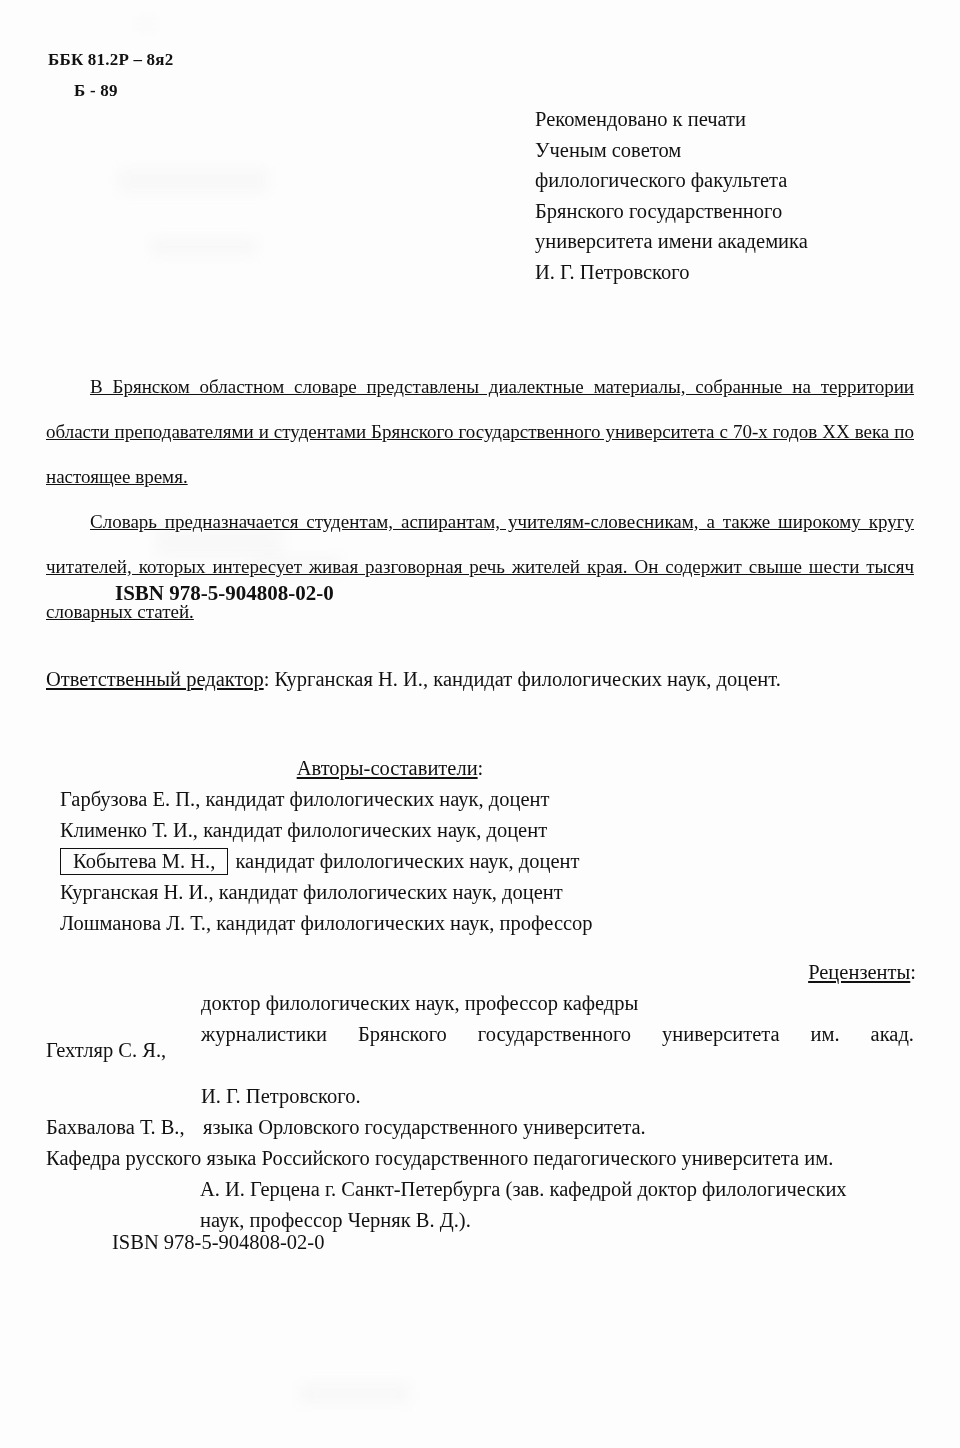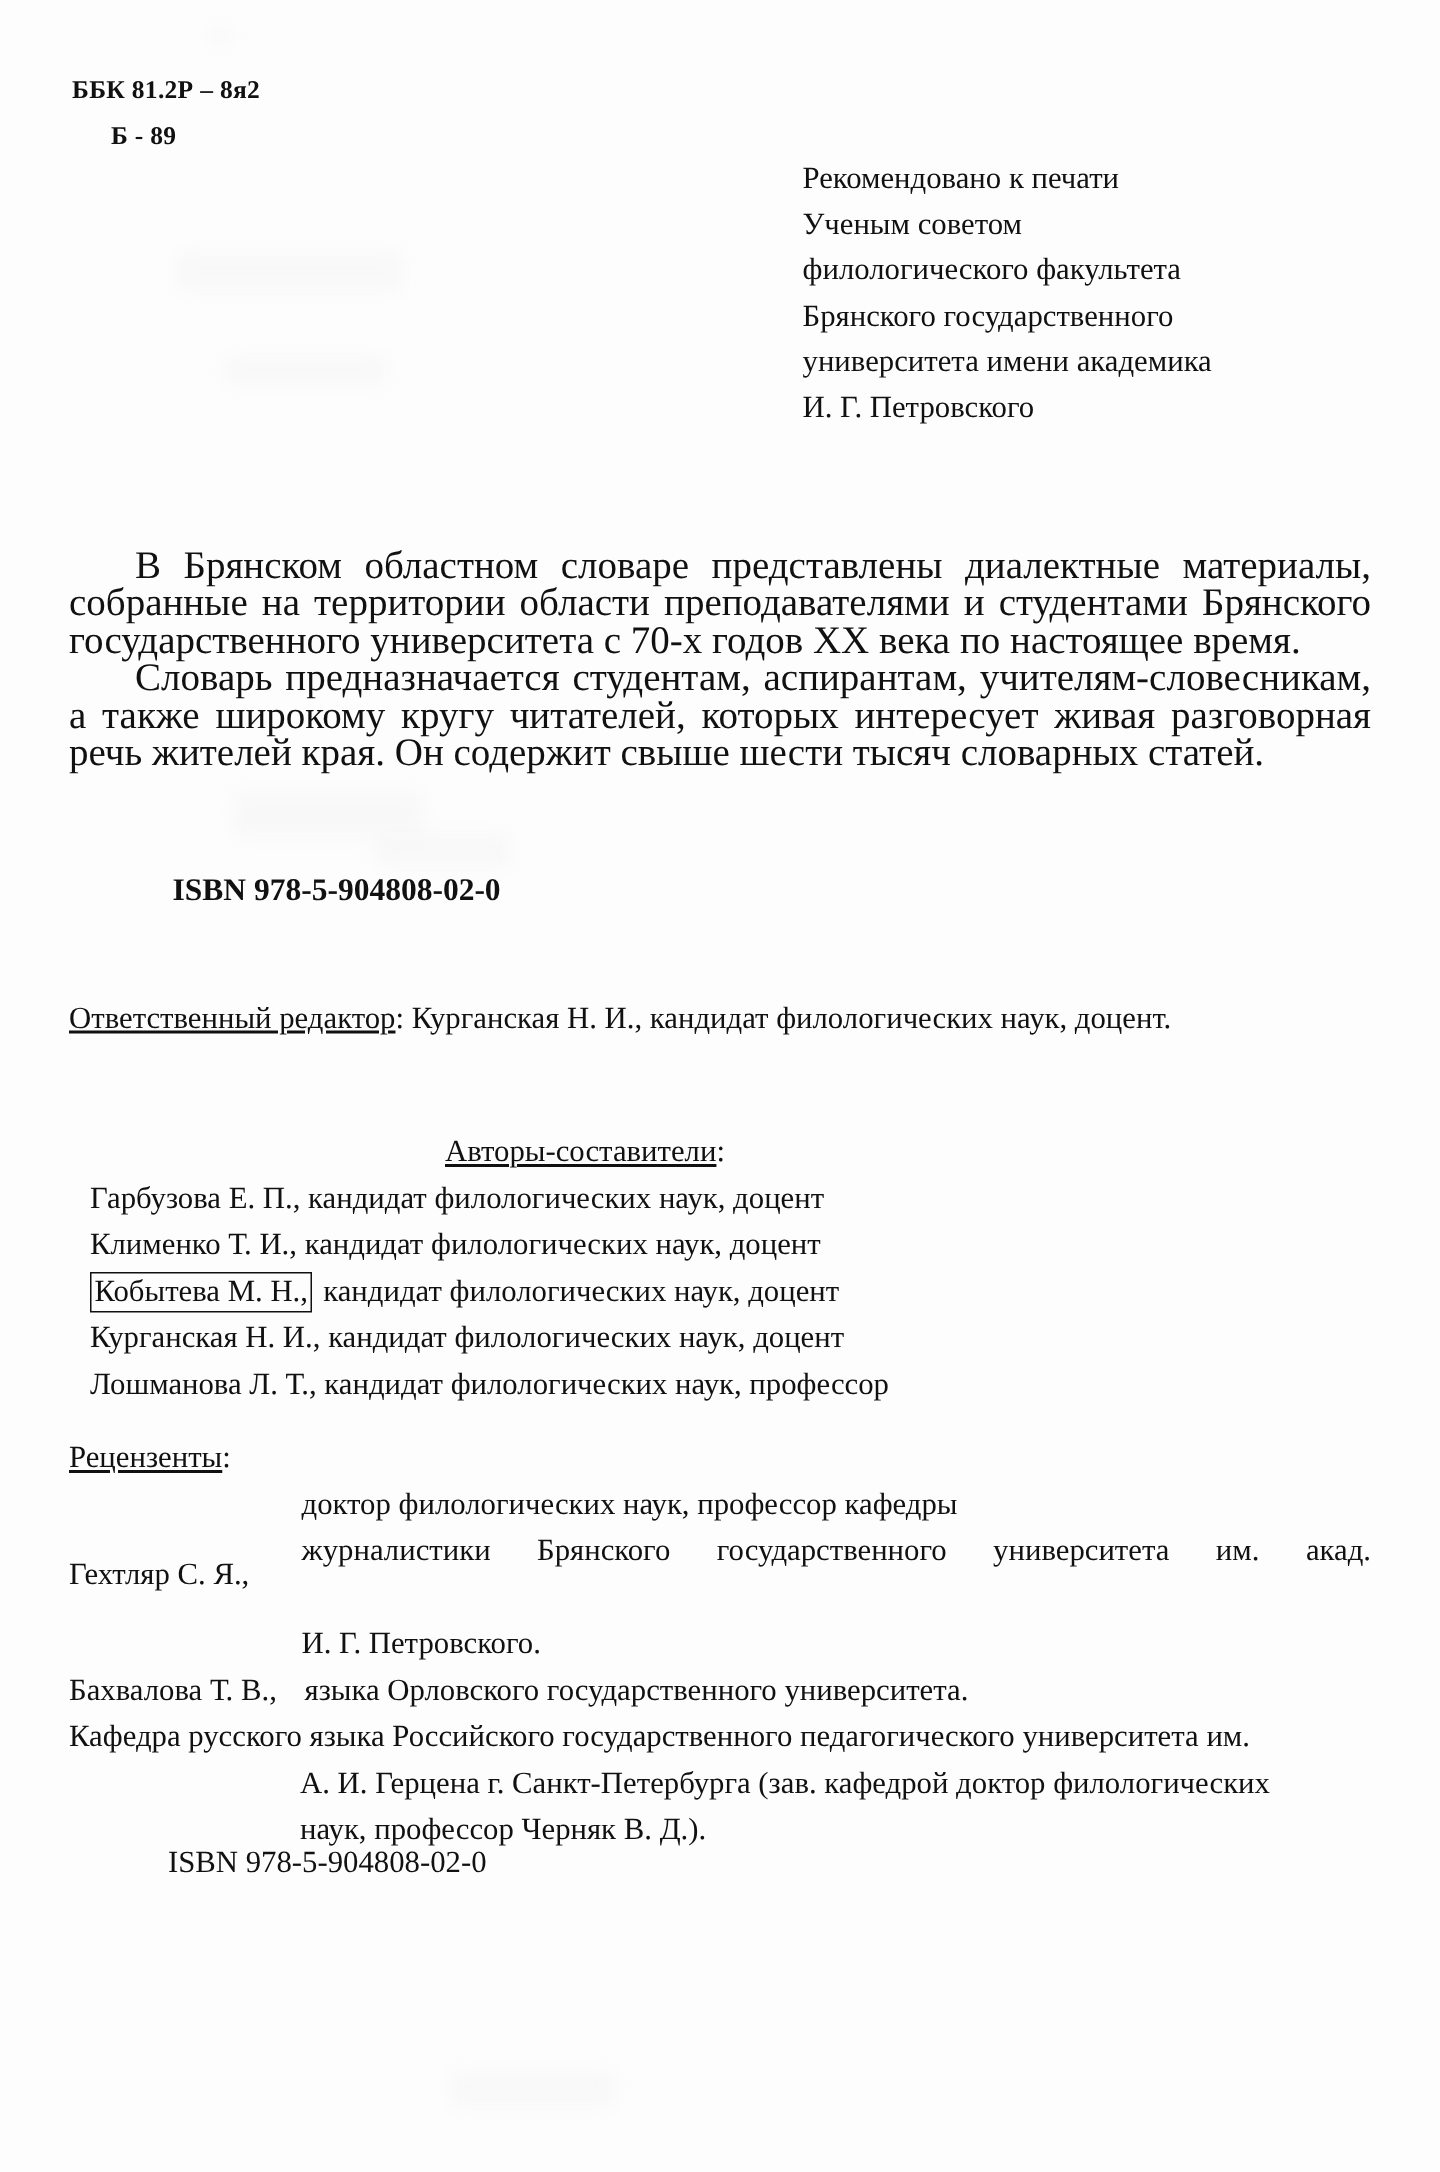--- a/index.html
+++ b/index.html
@@ -51,23 +51,24 @@
     top: 104px;
     font-size: 20.5px;
     line-height: 30.5px;
   }
 
   
   #annotation-block {
     left: 46px;
     top: 364px;
     width: 868px;
-    font-size: 26px;
-    line-height: 25px;
-    text-align: justify;
+    font-size: 19px;
+    line-height: 45px;
+    text-align: justify;
+    text-decoration: underline;
   }
   #annotation-block p {
     margin: 0;
     text-indent: 44px;
   }
 
   
   #isbn-top {
     left: 115px;
     top: 581px;
@@ -93,35 +94,35 @@
     line-height: 31px;
   }
   #authors-block .heading {
     text-align: center;
     width: 660px;
   }
   #authors-block .author-row { white-space: nowrap; }
   .boxed-name {
     display: inline-block;
     border: 1.5px solid #111;
-    padding: 0 2px;
+    padding: 0 12px;
     margin-right: 2px;
     line-height: 25px;
   }
 
   
   #reviewers-block {
     left: 46px;
     top: 957px;
     width: 868px;
     font-size: 20.5px;
     line-height: 31px;
   }
   #reviewers-block .heading {
-    text-align: left;
+    text-align: right;
     width: 870px;
   }
   .rev-entry {
     display: flex;
     align-items: center;
   }
   .rev-name {
     flex: 0 0 auto;
     white-space: nowrap;
   }

